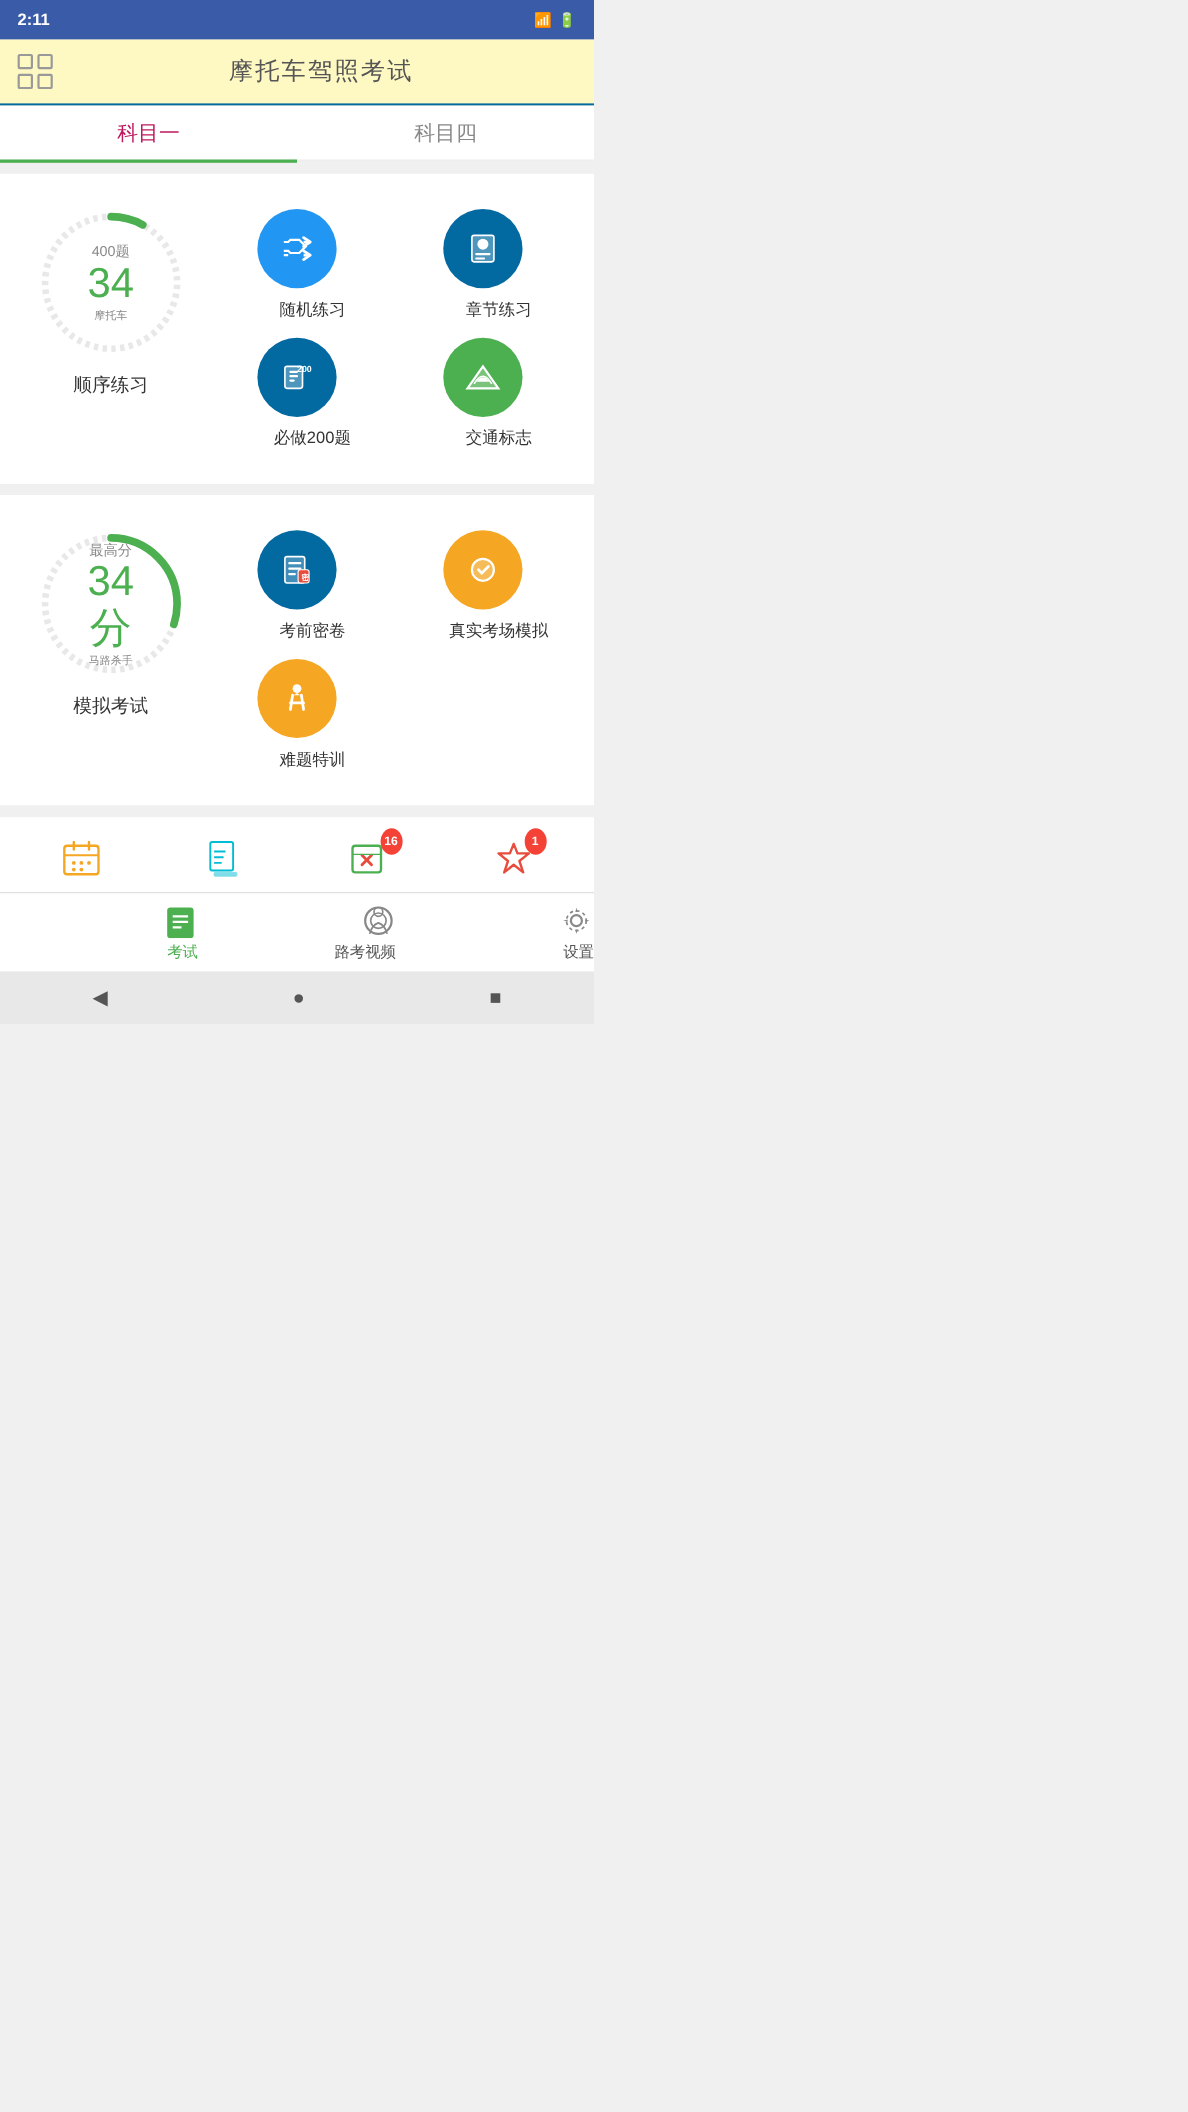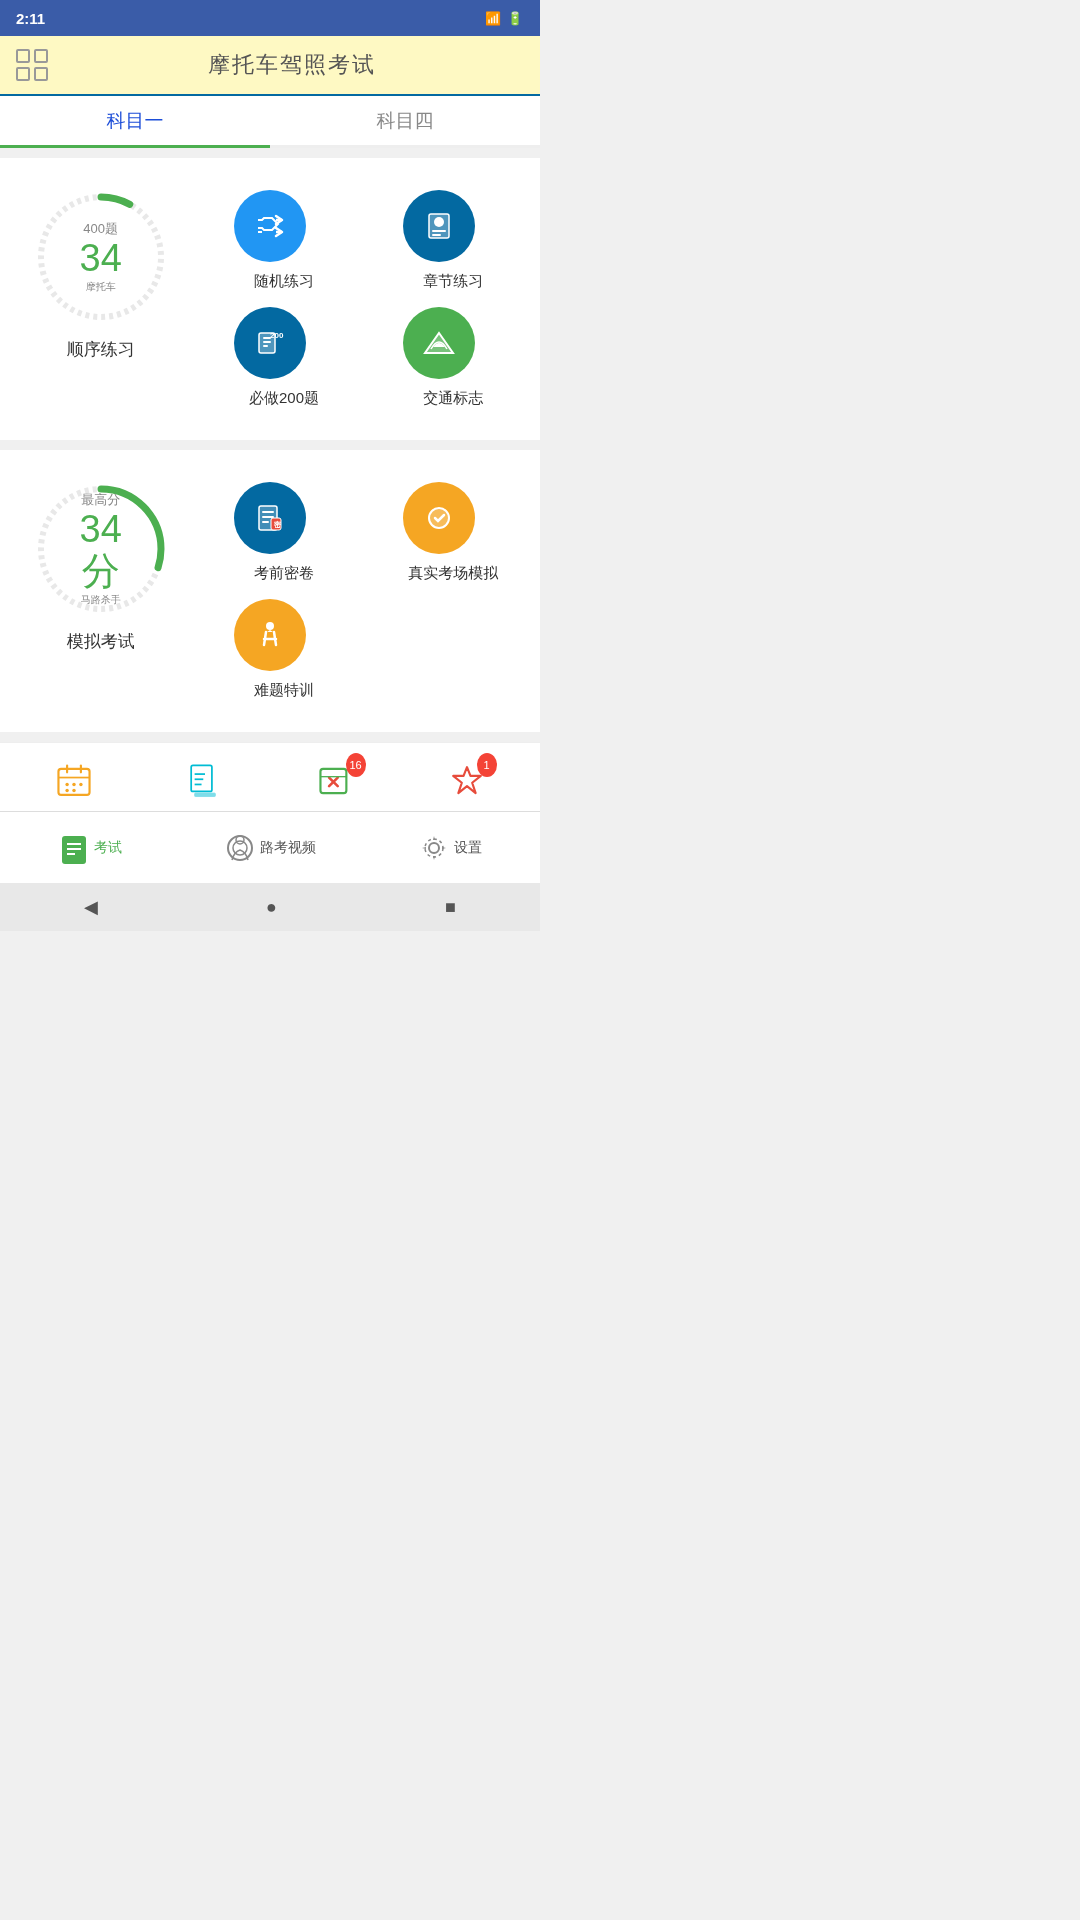--- a/index.html
+++ b/index.html
@@ -73,21 +73,21 @@
       flex: 1;
       display: flex;
       align-items: center;
       justify-content: center;
       font-size: 19px;
       cursor: pointer;
       position: relative;
       color: #888;
     }
     .tab.active {
-      color: #1d4ed8;
+      color: #be185d;
     }
     .tab.active::after {
       content: '';
       position: absolute;
       bottom: -3px;
       left: 0;
       right: 0;
       height: 3px;
       background: #4caf50;
     }
@@ -215,36 +215,36 @@
       right: -8px;
       background: #f44336;
       color: white;
       border-radius: 50%;
       width: 20px;
       height: 24px;
       font-size: 11px;
       display: flex;
       align-items: center;
       justify-content: center;
-      font-weight: normal;
+      font-weight: bold;
     }
 
     
     .bottom-nav {
       background: white;
       display: flex;
       border-top: 1px solid #ddd;
       height: 72px;
       position: relative;
     }
     .nav-item {
       flex: 1;
       display: flex;
-      flex-direction: row;
-      align-items: center;
+      flex-direction: column;
+      align-items: flex-end;
       justify-content: center;
       gap: 4px;
       cursor: pointer;
     }
     .nav-item .nav-label {
       font-size: 14px;
       color: #555;
     }
     .nav-item.active .nav-label {
       color: #4caf50;

